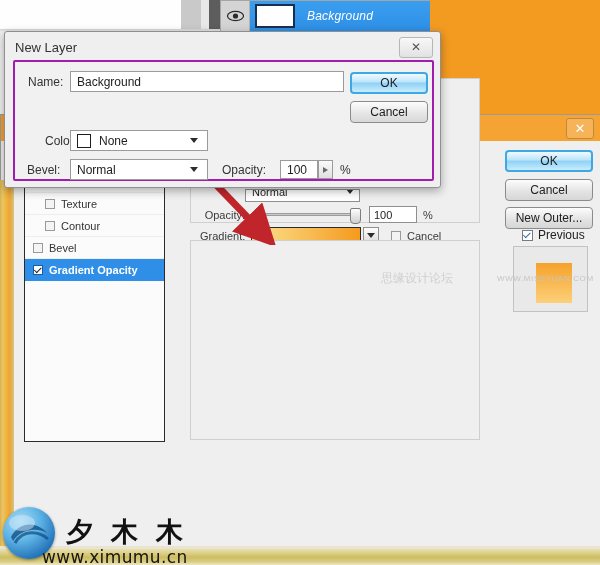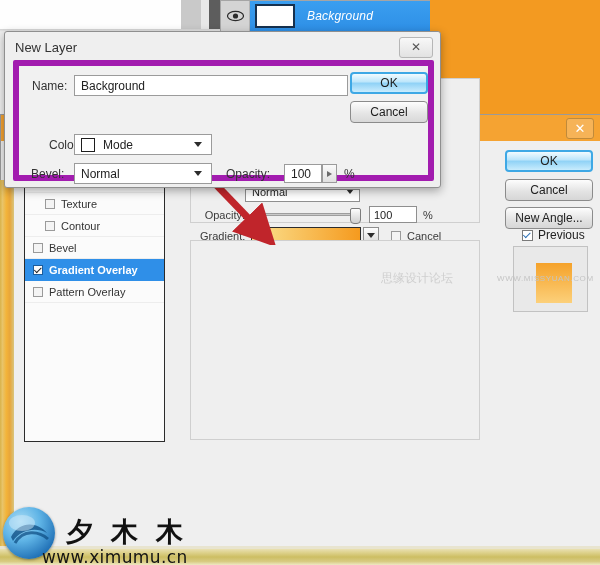--- a/index.html
+++ b/index.html
@@ -122,21 +122,21 @@
 
   
   .nld{position:absolute;left:4px;top:31px;width:437px;height:157px;
     background:#efefef;border:1px solid #8f8f8f;border-radius:3px;box-sizing:border-box;
     box-shadow:0 3px 10px rgba(0,0,0,.32);}
   .nld-title{position:absolute;left:10px;top:8px;font-size:13px;color:#333;}
   .nld-close{position:absolute;right:7px;top:5px;width:32px;height:19px;border:1px solid #b6b6b6;
     border-radius:3px;background:linear-gradient(#f8f8f8,#e2e2e2);display:flex;align-items:center;justify-content:center;}
   .nld-close span{font-size:12px;color:#555;font-family:"Liberation Serif",serif;}
   .nld-inner{position:absolute;left:8px;top:28px;width:421px;height:121px;background:#f1f1f1;
-    border:6px solid #a21caf;border-radius:2px;box-sizing:border-box;}
+    border:2px solid #a21caf;border-radius:2px;box-sizing:border-box;}
   .nl-label{position:absolute;font-size:12px;color:#333;}
   .nl-input{position:absolute;background:#ffffff;border:1px solid #9b9b9b;box-sizing:border-box;
     font-size:12px;color:#222;display:flex;align-items:center;padding-left:6px;}
   .nl-dd{position:absolute;background:#ffffff;border:1px solid #9b9b9b;box-sizing:border-box;
     font-size:12px;color:#222;display:flex;align-items:center;padding-left:6px;}
   .nl-btn{position:absolute;width:78px;height:22px;border-radius:4px;font-size:12px;
     display:flex;align-items:center;justify-content:center;box-sizing:border-box;color:#1d1d1d;}
   .nl-btn.primary{background:linear-gradient(#f2fbff,#bbe5fb 45%,#8ed1f6 50%,#c9ecfd);border:2px solid #3ea8e5;}
   .nl-btn.normal{background:linear-gradient(#fdfdfd,#e6e6e6 55%,#d8d8d8);border:1px solid #8b8b8b;}
   .nl-dis{color:#a8a8a8;}
@@ -229,25 +229,21 @@
       <div class="style-item indent">
         <span class="cb"></span>
         <span>Contour</span>
       </div>
       <div class="style-item">
         <span class="cb"></span>
         <span>Bevel</span>
       </div>
       <div class="style-item sel">
         <span class="cb on"></span>
-        <span>Gradient Overlay</span>
-      </div>
-      <div class="style-item">
-        <span class="cb"></span>
-        <span>Pattern Overlay</span>
+        <span>Gradient Opacity</span>
       </div>
     </div>
 
   <div class="settings"></div>
 
   <div class="srow" style="left:245px;top:189px;">
     <div class="dropdown" style="width:115px;height:13px;overflow:hidden;">
       <span style="position:relative;top:-4px;">Normal</span>
       <span class="dd-arrow">
           <span class="tri-down" style="position:relative;top:-4px;"></span>
@@ -306,21 +302,21 @@
       <div class="slider-knob" style="left:50px;"></div>
     </div>
     <div class="field num" style="margin-left:10px;">100</div>
     <div style="margin-left:6px;">%</div>
   </div>
 
   <div class="lower-frame"></div>
 
   <div class="rbtn primary" style="top:150px;">OK</div>
   <div class="rbtn normal" style="top:179px;">Cancel</div>
-  <div class="rbtn normal" style="top:207px;">New Angle...</div>
+  <div class="rbtn normal" style="top:207px;">New Outer...</div>
   <div class="preview-row">
     <span class="cb-blue"></span>
     <span>Previous</span>
   </div>
   <div class="preview-box">
     <div class="preview-swatch" id="prev-swatch" style="background: linear-gradient(rgb(245, 162, 42), rgb(252, 208, 122));"></div>
   </div>
 
   <div class="wm-cn">思缘设计论坛</div>
   <div class="wm-en">WWW.MISSYUAN.COM</div>
@@ -341,21 +337,21 @@
     </div>
     <div class="nld-inner">
 
       <div class="nl-label" style="left:13px;top:13px;">Name:</div>
       <div class="nl-input" style="left:55px;top:9px;width:274px;height:21px;">Background</div>
 
 
       <div class="nl-label" style="left:30px;top:72px;">Color:</div>
       <div class="nl-dd" style="left:55px;top:68px;width:138px;height:21px;">
         <span class="cb-white"></span>
-        <span style="margin-left:8px;">Mode</span>
+        <span style="margin-left:8px;">None</span>
         <span class="dd-arrow" style="margin-left:auto;margin-right:6px;">
             <span class="tri-down"></span>
           </span>
       </div>
 
       <div class="nl-label" style="left:12px;top:101px;">Bevel:</div>
       <div class="nl-dd" style="left:55px;top:97px;width:138px;height:21px;">
         <span>Normal</span>
         <span class="dd-arrow" style="margin-left:auto;margin-right:6px;">
             <span class="tri-down"></span>

